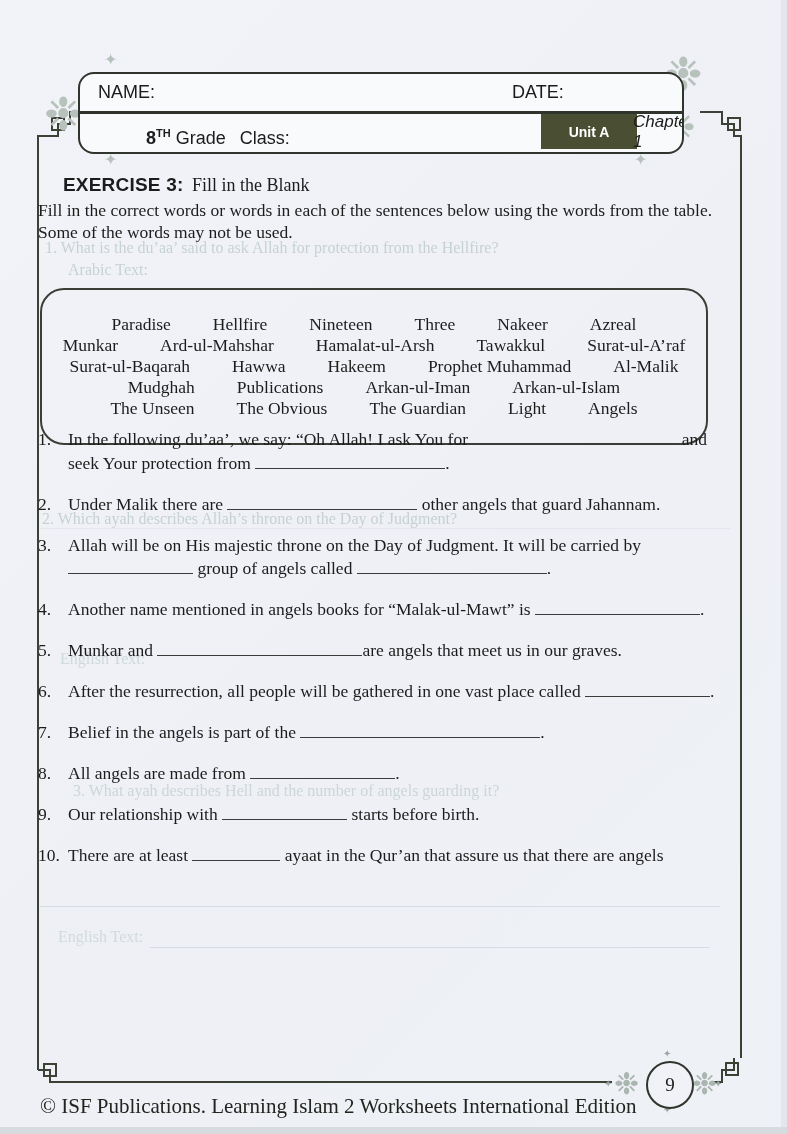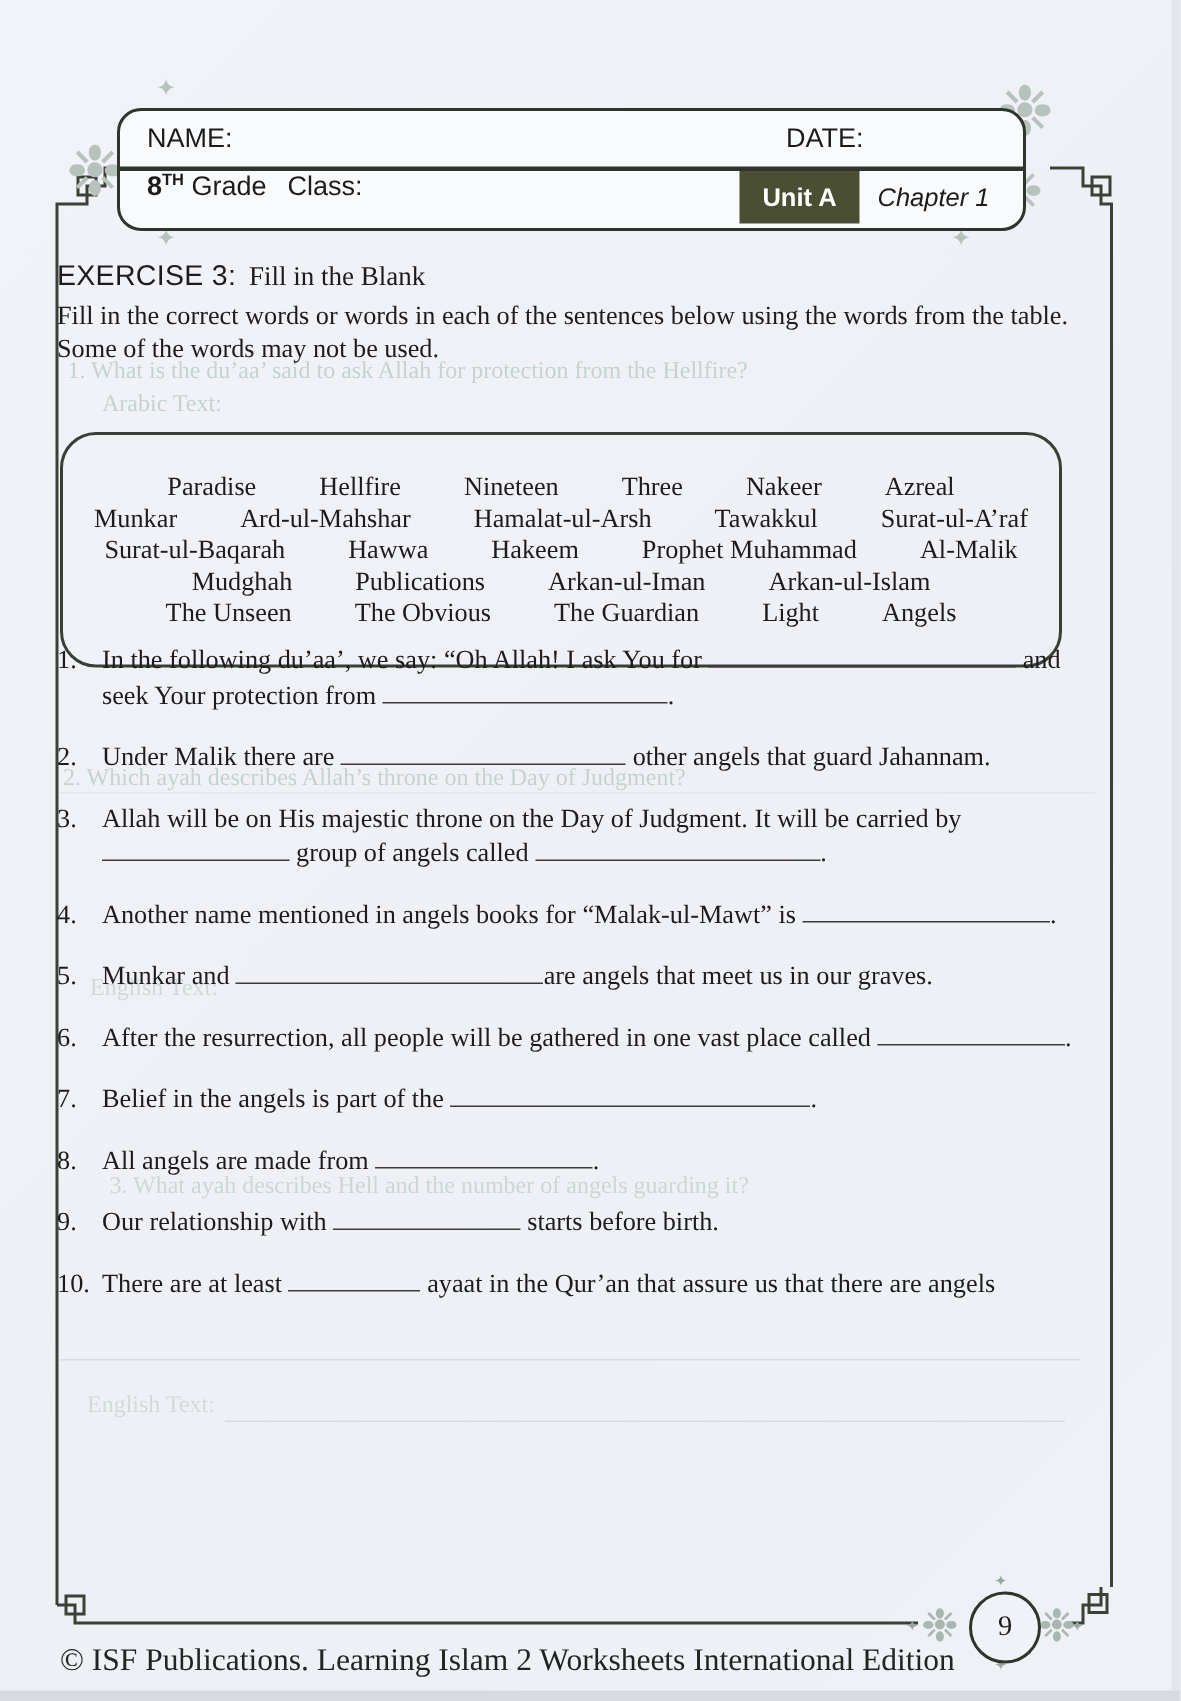--- a/index.html
+++ b/index.html
@@ -13,36 +13,36 @@
   
   svg.frame{position:absolute;left:0;top:0;pointer-events:none;}
   .ornament{position:absolute;color:#b7c2bd;pointer-events:none;line-height:1;}
 
   
   .header-box{position:absolute;left:78px;top:72px;width:602px;height:78px;
               border:2.5px solid #2f342c;border-radius:16px;background:#f9fafc;overflow:hidden;
               font-family:"Liberation Sans",sans-serif;}
   .hdr-row1{position:relative;height:37px;display:flex;align-items:center;}
   .hdr-divider{height:3px;background:#2f342c;}
-  .hdr-row2{position:relative;height:35px;display:flex;align-items:flex-start;}
-  .hdr-label{font-size:18px;color:#1b1b1b;margin-left:12px;}
+  .hdr-row2{position:relative;height:35px;display:flex;align-items:flex-end;margin-left:48px;}
+  .hdr-label{font-size:18px;color:#1b1b1b;}
   .hdr-name{margin-left:18px;}
   .hdr-date{position:absolute;left:432px;}
   .hdr-grade{margin-left:18px;font-size:18px;}
   .hdr-grade b{font-weight:bold;}
   .hdr-grade sup{font-size:11px;font-weight:bold;}
   .hdr-class{margin-left:14px;font-size:18px;}
-  .unit-badge{position:absolute;left:413px;top:0;bottom:0;width:80px;
+  .unit-badge{position:absolute;left:413px;top:0;bottom:0;width:96px;
               display:flex;align-items:center;justify-content:center;
-              color:#fff;font-weight:bold;font-size:17px;}
+              color:#fff;font-weight:bold;font-size:14px;}
   .chapter-label{position:absolute;left:505px;top:0;bottom:0;display:flex;align-items:center;font-size:17px;font-style:italic;}
 
   
   .exercise{position:absolute;left:38px;top:174px;width:690px;}
-  .ex-title{font-family:"Liberation Sans",sans-serif;font-weight:normal;font-size:19px;letter-spacing:.2px;}
+  .ex-title{font-family:"Liberation Sans",sans-serif;font-weight:bold;font-size:19px;letter-spacing:.2px;padding-left:25px;}
   .ex-sub{font-size:18px;}
   .ex-instr{font-size:17.5px;line-height:22px;margin-top:3px;}
 
   
   .ghost{position:absolute;color:#9db4ab;opacity:.5;font-size:16px;white-space:nowrap;pointer-events:none;}
   .g1{left:45px;top:239px;}
   .g2{left:68px;top:261px;}
   .g3{left:42px;top:510px;}
   .g4{left:60px;top:650px;opacity:.38;}
   .g5{left:45px;top:782px;opacity:.42;margin-left:28px;}

